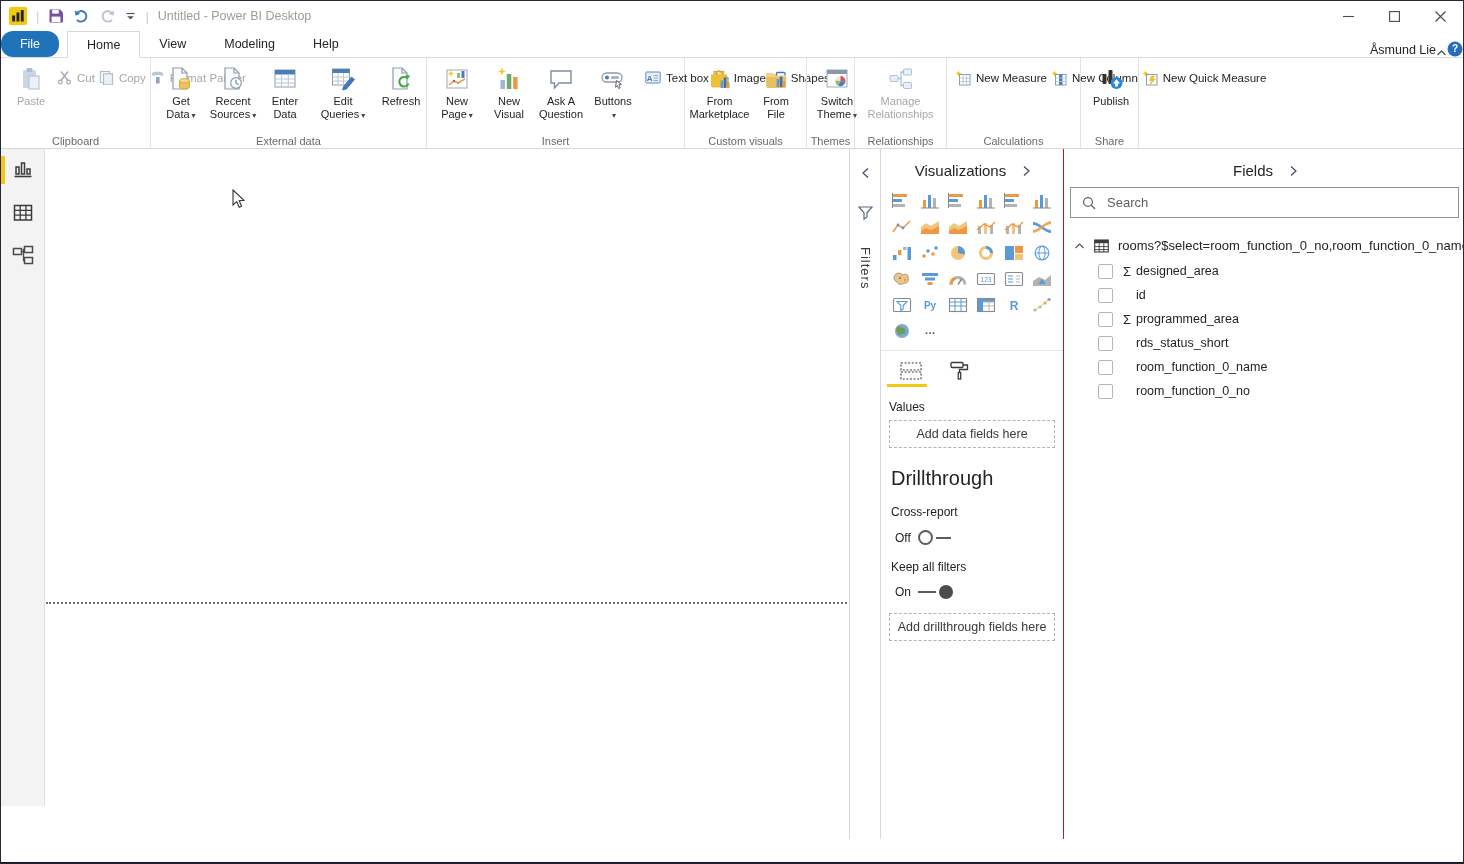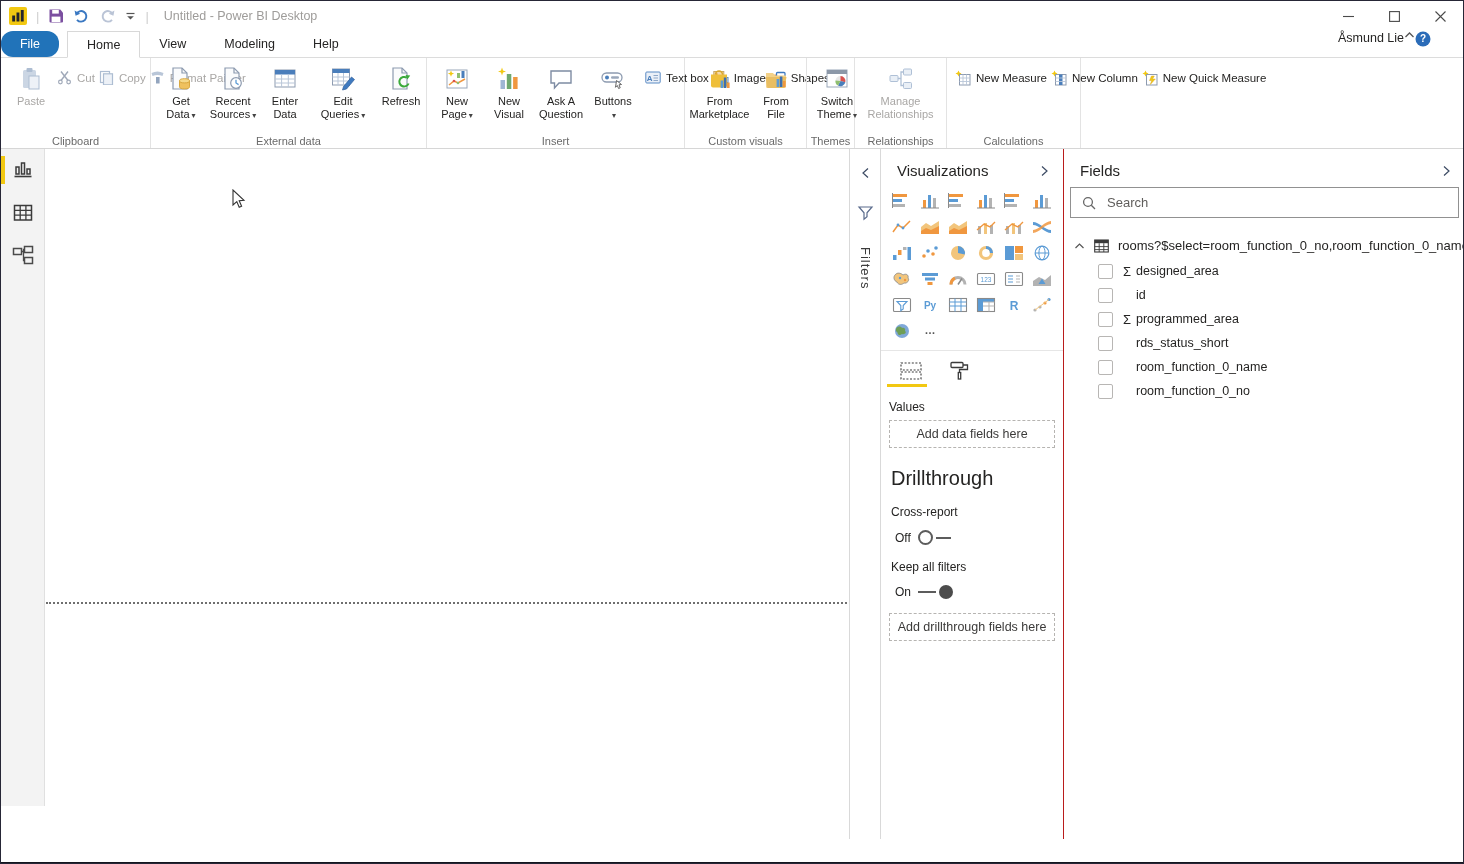--- a/index.html
+++ b/index.html
@@ -4,29 +4,29 @@
 <style>
   html,body{margin:0;padding:0;background:#555;}
   .win{position:relative;width:1464px;height:864px;background:#fff;overflow:hidden;
        font-family:"Liberation Sans","DejaVu Sans",sans-serif;color:#252423;
        border:1px solid #262636;box-sizing:border-box;}
   svg{display:block}
   
   .titlebar{position:absolute;left:0;top:0;width:100%;height:30px;background:#fff;display:flex;align-items:center;}
   .tb-left{display:flex;align-items:center;gap:9px;padding-left:8px;}
   .tb-sep{color:#cfcfcf;font-size:13px;}
-  .tb-title{font-size:12.5px;color:#9e9c9a;margin-left:6px;white-space:nowrap;}
+  .tb-title{font-size:12.5px;color:#9e9c9a;white-space:nowrap;}
   .tb-right{margin-left:auto;display:flex;height:100%;}
   .winbtn{width:46px;height:100%;display:flex;align-items:center;justify-content:center;color:#4a4a4a;}
   
   .tabrow{position:absolute;left:0;top:30px;width:100%;height:27px;background:#fff;display:flex;align-items:stretch;border-bottom:1px solid #dcdcdc;box-sizing:border-box;}
   .filetab{width:58px;background:#2173B9;color:#fff;font-size:12.5px;display:flex;align-items:center;justify-content:center;border-radius:12px;}
   .tab{padding:0 19px;font-size:12.5px;display:flex;align-items:center;color:#252423;}
   .tab.active{background:#fff;border:1px solid #d8d8d8;border-bottom:1px solid #fff;margin-bottom:-1px;margin-left:8px;}
-  .acct{margin-left:auto;display:flex;align-items:flex-start;padding-right:32px;font-size:12.5px;}
+  .acct{margin-left:auto;display:flex;align-items:flex-end;padding-right:0;font-size:12.5px;}
   
   .ribbon{position:absolute;left:0;top:57px;width:100%;height:91px;background:#fff;border-bottom:1px solid #d6d6d6;box-sizing:border-box;display:flex;}
   .rgroup{position:relative;height:100%;border-right:1px solid #e3e3e3;box-sizing:border-box;display:flex;align-items:flex-start;padding:5px 4px 17px 4px;}
   .glabel{position:absolute;bottom:1px;left:0;right:0;text-align:center;font-size:11px;color:#6a6a6a;white-space:nowrap;}
   .bb{display:flex;flex-direction:column;align-items:center;min-width:46px;padding:0 3px;}
   .bb .bicon{height:32px;display:flex;align-items:center;justify-content:center;}
   .bb .blabel{font-size:11px;line-height:1.18;text-align:center;max-width:62px;}
   .bb.wide .blabel{max-width:78px;}
   .caret{font-size:8px;color:#444;margin-left:2px;}
   .dis .blabel, .dis span{color:#a9a7a5;}
@@ -37,21 +37,21 @@
   
   .main{position:absolute;left:0;top:148px;width:100%;height:690px;}
   .sidebar{position:absolute;left:0;top:0;width:44px;height:657px;background:#f3f3f3;border-right:1px solid #e0e0e0;box-sizing:border-box;display:flex;flex-direction:column;align-items:center;gap:19px;padding-top:9px;}
   .sb-sel{position:absolute;left:0;top:7px;width:4px;height:28px;background:#F2C811;}
   .canvas{position:absolute;left:44px;top:0;width:804px;height:657px;background:#fff;}
   .pageline{position:absolute;left:1px;right:2px;top:453px;border-top:2px dotted #6f6f6f;}
   .filtersbar{position:absolute;left:848px;top:0;width:32px;height:690px;background:#fff;border-left:1px solid #d9d9d9;border-right:1px solid #d9d9d9;box-sizing:border-box;display:flex;flex-direction:column;align-items:center;padding-top:18px;gap:26px;}
   .vtext{writing-mode:vertical-rl;font-size:13px;color:#3b3b3b;letter-spacing:1px;}
   .vizpane{position:absolute;left:880px;top:0;width:182px;height:690px;background:#fff;box-sizing:border-box;}
   .fieldspane{position:absolute;left:1062px;top:0;width:402px;height:690px;background:#fff;border-left:1px solid #b91c1c;box-sizing:border-box;}
-  .phead{display:flex;align-items:center;justify-content:space-between;padding:13px 14px 6px 16px;gap:16px;}
+  .phead{display:flex;align-items:center;justify-content:center;padding:13px 14px 6px 16px;gap:16px;}
   .ptitle{font-size:15px;color:#252423;}
   .vgrid{display:grid;grid-template-columns:repeat(6,1fr);row-gap:7px;column-gap:2px;padding:6px 8px 0 8px;}
   .vi{height:19px;display:flex;align-items:center;justify-content:center;}
   .vdiv{border-top:1px solid #e6e6e6;margin-top:10px;}
   .viztabs{display:flex;gap:26px;padding:9px 0 0 18px;position:relative;height:30px;}
   .tab-underline{position:absolute;left:6px;top:33px;width:40px;height:3px;background:#F2C811;}
   .vlabel{font-size:12px;padding:10px 8px 0 8px;}
   .addbox{margin:6px 8px 0 8px;height:26px;border:1px dashed #b6b4b1;display:flex;align-items:center;justify-content:center;font-size:12.5px;color:#3b3a39;}
   .drill{margin:19px 8px 0 10px;font-size:20px;font-weight:400;}
   .slabel{margin:15px 8px 0 10px;font-size:12px;}
@@ -434,20 +434,34 @@
                 <rect x="4.5" y="4.5" width="10.5" height="10.5" fill="#fff" stroke="#8D9BB0"></rect>
                 <path d="M9.5,6 h2.8 l-1.8,3 h2.8 l-5,5.5 1.4,-4 h-2.2 z" fill="#F2C811" stroke="#D9A82C" stroke-width="0.5"></path>
               </svg>
             </span>
           <span>New Quick Measure</span>
         </div>
       </div>
       <div class="glabel">Calculations</div>
     </div>
 
+    <div class="rgroup" style="width:58px">
+      <div class="bb" style="margin:0 auto">
+        <div class="bicon">
+            <svg width="26" height="26" viewBox="0 0 26 26">
+              <rect x="4.5" y="8" width="4" height="10" rx="1" fill="#33302e"></rect>
+              <rect x="10.5" y="4" width="4" height="14" rx="1" fill="#33302e"></rect>
+              <circle cx="18.5" cy="17" r="6" fill="#2B88D8"></circle>
+              <path d="M18.5,13.2 l3.6,4.2 h-2.2 v3.2 h-2.8 v-3.2 h-2.2 z" fill="#fff"></path>
+            </svg>
+          </div>
+        <div class="blabel"><span>Publish</span></div>
+      </div>
+      <div class="glabel">Share</div>
+    </div>
 
     <div class="rgroup rfill"></div>
   </div>
 
   <div class="main">
 
     <div class="sidebar">
       <div class="sb-sel"></div>
       <span>
           <svg width="24" height="24" viewBox="0 0 24 24">

